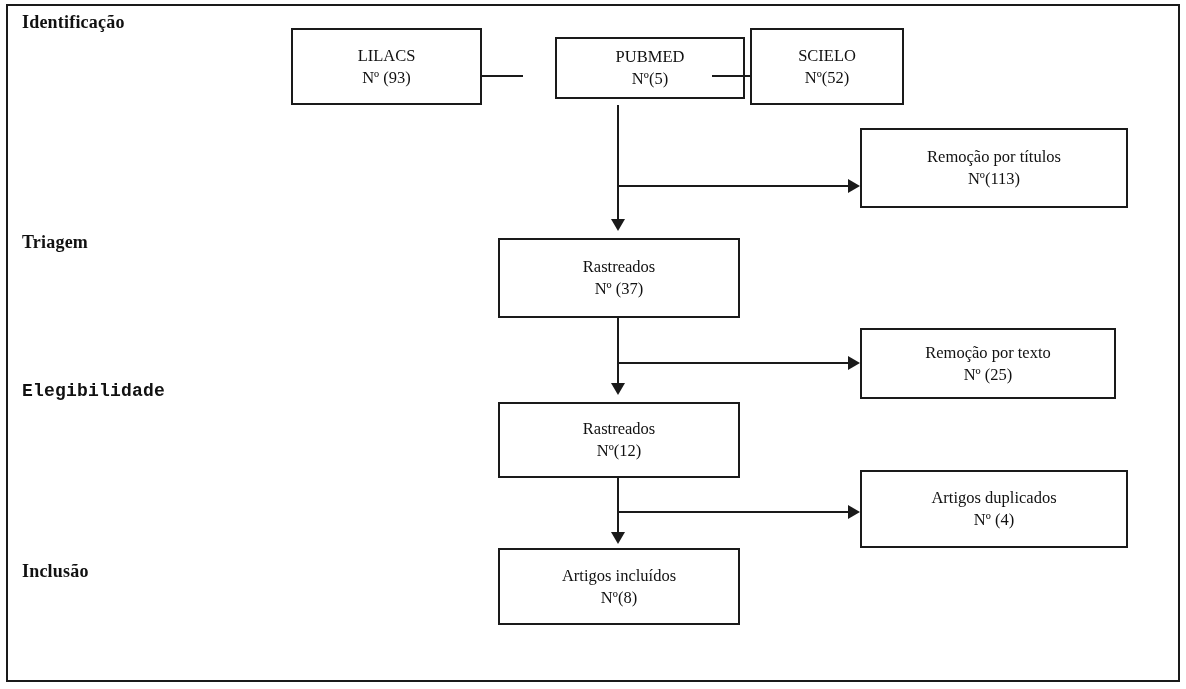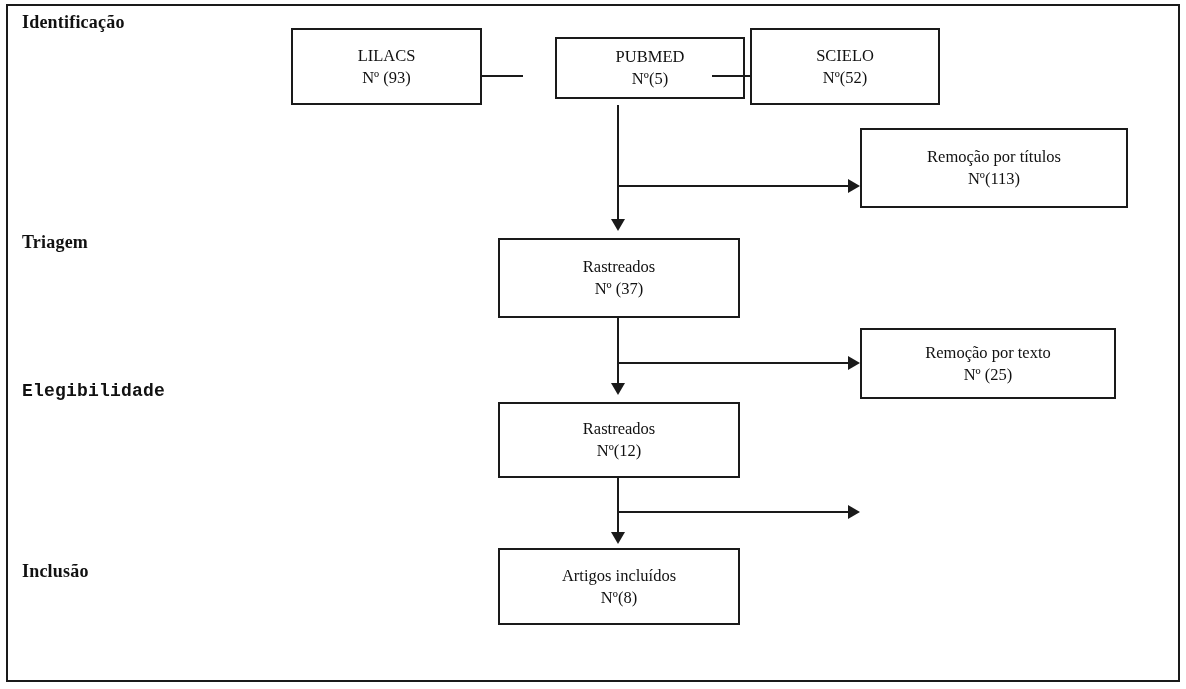--- a/index.html
+++ b/index.html
@@ -106,21 +106,21 @@
   <div class="flow-box" style="left:291px; top:28px; width:191px; height:77px;">
     <span class="bline">LILACS</span>
     <span class="bline">Nº (93)</span>
   </div>
 
   <div class="flow-box" style="left:522px; top:37px; width:190px; height:62px;margin-left:33px;">
     <span class="bline">PUBMED</span>
     <span class="bline">Nº(5)</span>
   </div>
 
-  <div class="flow-box" style="left:750px; top:28px; width:190px; height:77px;">
+  <div class="flow-box" style="left:750px; top:28px; width:154px; height:77px;">
     <span class="bline">SCIELO</span>
     <span class="bline">Nº(52)</span>
   </div>
 
   <div class="conn-h" style="left:482px; top:75px; width:41px;"></div>
 
   <div class="conn-h" style="left:712px; top:75px; width:39px;"></div>
 
   <div class="conn-v" style="left:617px; top:105px; height:115px;"></div>
   <div class="arrow-down" style="left:611px; top:219px;"></div>
@@ -153,19 +153,23 @@
     <span class="bline">Rastreados</span>
     <span class="bline">Nº(12)</span>
   </div>
 
   <div class="conn-v" style="left:617px; top:478px; height:55px;"></div>
   <div class="arrow-down" style="left:611px; top:532px;"></div>
 
   <div class="conn-h" style="left:617px; top:511px; width:233px;"></div>
   <div class="arrow-right" style="left:848px; top:505px;"></div>
 
+  <div class="flow-box" style="left:860px; top:470px; width:268px; height:78px;">
+    <span class="bline">Artigos duplicados</span>
+    <span class="bline">Nº (4)</span>
+  </div>
 
   <div class="flow-box" style="left:498px; top:548px; width:242px; height:77px;">
     <span class="bline">Artigos incluídos</span>
     <span class="bline">Nº(8)</span>
   </div>
 
 </div>
 
 </body></html>

